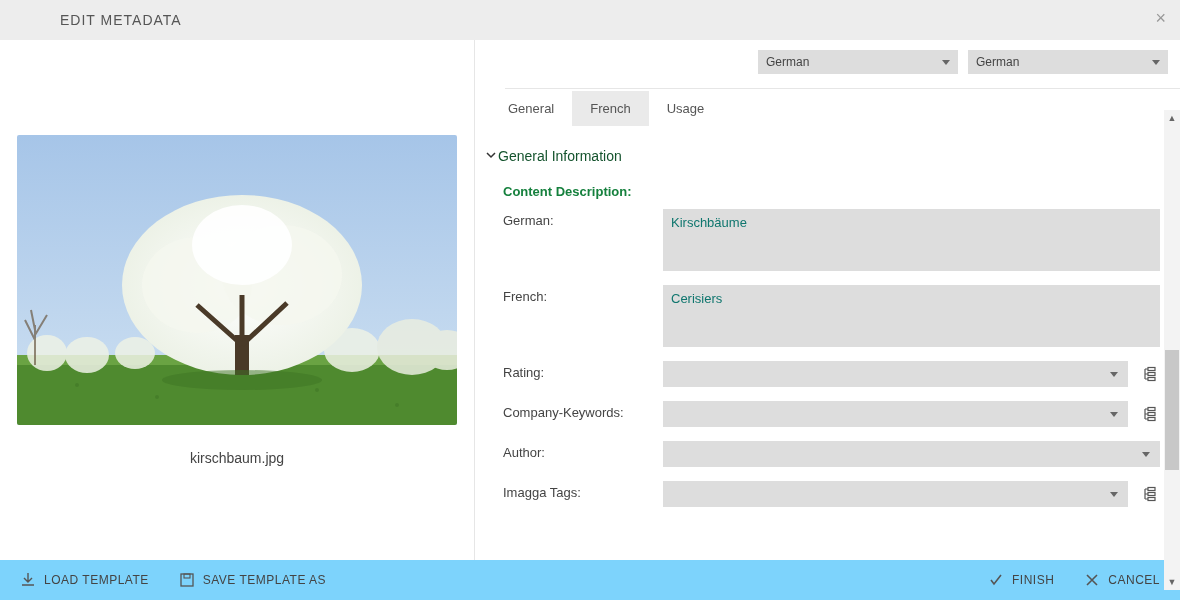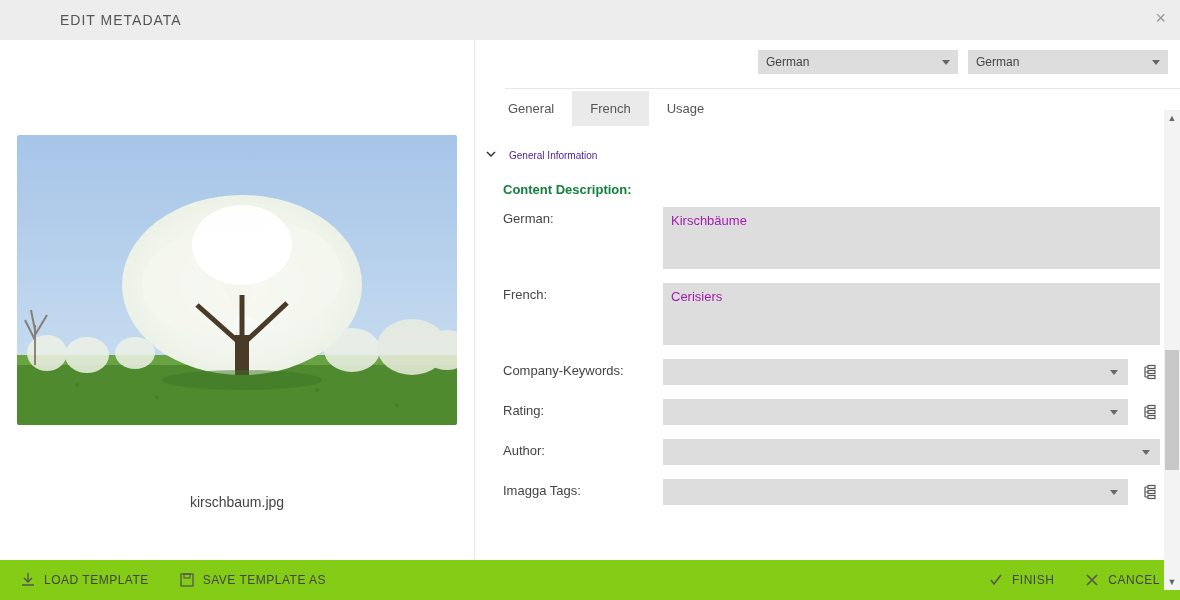--- a/index.html
+++ b/index.html
@@ -1,50 +1,50 @@
 <!DOCTYPE html>
 <html><head>
 <meta charset="utf-8">
 <style>
   * { box-sizing: border-box; margin: 0; padding: 0; }
   html, body { width: 1180px; height: 600px; font-family: -apple-system, "Segoe UI", Arial, sans-serif; background: #fff; overflow: hidden; }
   .header { height: 40px; background: #ededed; display: flex; align-items: center; padding: 0 20px; position: relative; }
   .header-title { font-size: 14px; letter-spacing: 1px; color: #555; margin-left: 40px; }
   .close-x { position: absolute; right: 14px; top: 8px; color: #999; cursor: pointer; font-size: 18px; }
   .body { display: flex; height: 520px; }
-  .left { width: 475px; border-right: 1px solid #e6e6e6; display: flex; flex-direction: column; align-items: center; padding-top: 95px; gap: 44px; }
+  .left { width: 475px; border-right: 1px solid #e6e6e6; display: flex; flex-direction: column; align-items: center; padding-top: 95px; }
   .preview { width: 440px; height: 290px; border-radius: 2px; overflow: hidden; position: relative; }
   .preview svg { width: 100%; height: 100%; display: block; }
   .filename { margin-top: 25px; font-size: 14px; color: #444; }
   .right { flex: 1; display: flex; flex-direction: column; position: relative; }
   .lang-row { display: flex; gap: 10px; padding: 10px 12px 14px 0; justify-content: flex-end; border-bottom: 1px solid #e6e6e6; margin-left: 30px; }
   .lang-select { width: 200px; height: 24px; background: #ddd; border: none; font-size: 12px; color: #444; padding: 0 22px 0 8px; position: relative; cursor: pointer; display: flex; align-items: center; }
   .lang-select::after { content: ""; position: absolute; right: 8px; top: 10px; border-left: 4px solid transparent; border-right: 4px solid transparent; border-top: 5px solid #666; }
   .tabs { display: flex; padding-left: 15px; margin-top: 2px; text-align: right; }
   .tab { padding: 10px 18px; font-size: 13px; color: #555; cursor: pointer; }
   .tab.active { background: #eaeaea; }
   .scroll { flex: 1; overflow-y: auto; padding: 22px 20px 0 10px; position: relative; }
-  .section-head { display: flex; align-items: center; gap: 12px; font-size: 10px; color: #4c1d95; margin-bottom: 20px; }
+  .section-head { display: flex; align-items: center; gap: 1px; font-size: 14px; color: #14532d; margin-bottom: 20px; }
   .chev { display:inline-block; transform: rotate(0deg); }
   .chev svg { width: 12px; height: 12px; }
   .field-block { padding-left: 18px; }
   .field-title { font-weight: 600; font-size: 13px; color: #15803d; margin-bottom: 10px; }
   .row { display: flex; align-items: flex-start; margin-bottom: 14px; }
   .row-lbl { width: 160px; font-size: 13px; color: #444; padding-top: 4px; }
-  .ta { flex: 1; min-height: 62px; background: #ddd; border: none; resize: none; font-size: 13px; padding: 6px 8px; color: #a21caf; font-family: inherit; }
+  .ta { flex: 1; min-height: 62px; background: #ddd; border: none; resize: none; font-size: 13px; padding: 6px 8px; color: #0f766e; font-family: inherit; }
   .sel-wrap { flex: 1; display: flex; align-items: center; gap: 12px; }
   .sel { flex: 1; height: 26px; background: #ddd; border: none; position: relative; cursor: pointer; }
   .sel::after { content: ""; position: absolute; right: 10px; top: 11px; border-left: 4px solid transparent; border-right: 4px solid transparent; border-top: 5px solid #666; }
   .tree-btn { width: 20px; height: 20px; display: flex; align-items: center; justify-content: center; cursor: pointer; color: #555; }
   .tree-btn svg { width: 16px; height: 16px; }
   .vscroll { position: absolute; right: 0; top: 70px; width: 16px; height: 480px; background: #f3f3f3; }
   .vscroll .up, .vscroll .down { height: 16px; display:flex; align-items:center; justify-content:center; color:#666; font-size:9px; cursor:pointer;}
   .vscroll .track { height: 448px; position: relative; }
   .vscroll .thumb { position:absolute; top: 224px; left:1px; width:14px; height:120px; background:#c8c8c8; }
-  .footer { height: 40px; background: #84cc16; display: flex; align-items: center; padding: 4px 20px; gap: 30px; }
+  .footer { height: 40px; background: #7dd3fc; display: flex; align-items: center; padding: 4px 20px; gap: 30px; }
   .footer .spacer { flex: 1; }
   .fbtn { display: flex; align-items: center; gap: 8px; font-size: 12px; color: #444; cursor: pointer; letter-spacing: .5px; }
   .fbtn svg { width: 16px; height: 16px; }
 </style>
 </head>
 <body>
 
 <div class="header">
   <span class="header-title">EDIT METADATA</span>
   <span class="close-x">×</span>
@@ -136,36 +136,36 @@
           <div class="row-lbl">German:</div>
           <textarea class="ta" style="">Kirschbäume</textarea>
         </div>
         <div class="row">
           <div class="row-lbl">French:</div>
           <textarea class="ta" style="">Cerisiers</textarea>
         </div>
 
 
         <div class="row">
-          <div class="row-lbl">Company-Keywords:</div>
+          <div class="row-lbl">Rating:</div>
           <div class="sel-wrap">
             <div class="sel"></div>
             <div class="tree-btn">
               <svg viewBox="0 0 16 16" fill="none" stroke="#555" stroke-width="1.2">
                   <path d="M3 3h3M3 3v10M3 8h3M3 13h3"></path>
                   <rect x="6" y="1.5" width="7" height="3"></rect>
                   <rect x="6" y="6.5" width="7" height="3"></rect>
                   <rect x="6" y="11.5" width="7" height="3"></rect>
                 </svg>
             </div>
           </div>
         </div>
 
         <div class="row">
-          <div class="row-lbl">Rating:</div>
+          <div class="row-lbl">Company-Keywords:</div>
           <div class="sel-wrap">
             <div class="sel"></div>
             <div class="tree-btn">
               <svg viewBox="0 0 16 16" fill="none" stroke="#555" stroke-width="1.2">
                   <path d="M3 3h3M3 3v10M3 8h3M3 13h3"></path>
                   <rect x="6" y="1.5" width="7" height="3"></rect>
                   <rect x="6" y="6.5" width="7" height="3"></rect>
                   <rect x="6" y="11.5" width="7" height="3"></rect>
                 </svg>
             </div>

